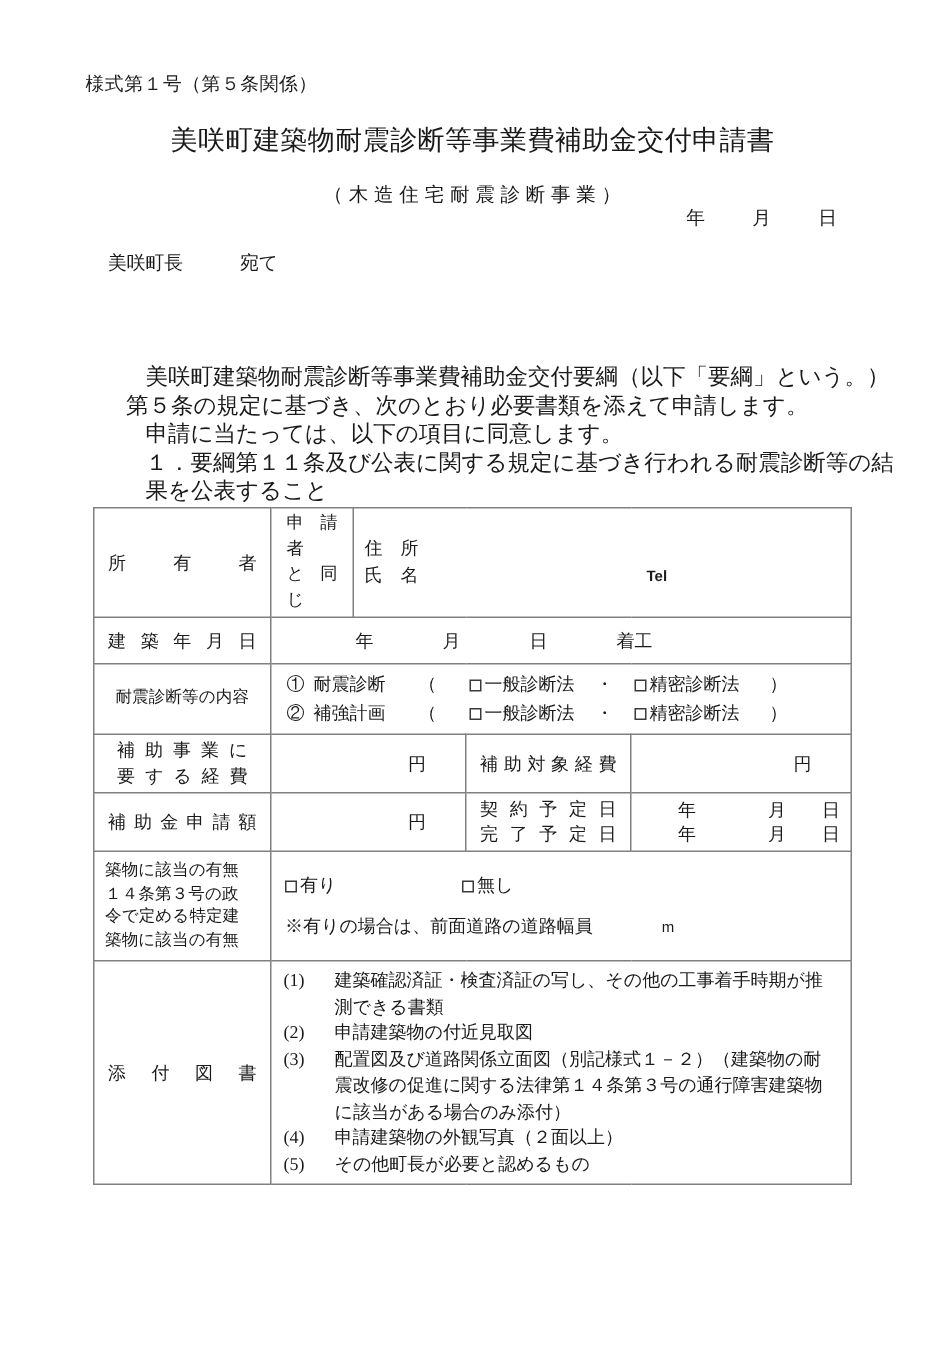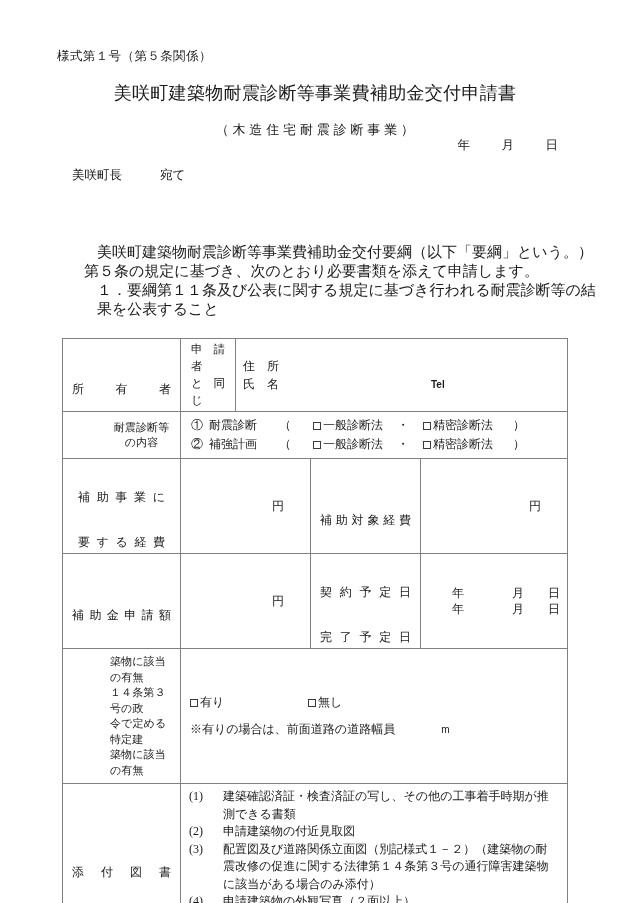--- a/index.html
+++ b/index.html
@@ -131,21 +131,20 @@
     padding: 4px 7px;
     line-height: 17px;
   }
   
   .spread {
     display: block;
     text-align: justify;
     text-align-last: justify;
     padding: 0 9px;
     line-height: 17px;
-    margin-top: 28px;
   }
   .spread-narrow {
     display: block;
     text-align: justify;
     text-align-last: justify;
     padding: 0 6px;
     line-height: 17px;
   }
   .center { text-align: center; }
   .nowrap { white-space: nowrap; }
@@ -161,21 +160,20 @@
   .h-remarks { height: 34px; }
 
   .sub-label {
     font-size: 11.5px;
     line-height: 16px;
   }
   .small-label {
     font-size: 11px;
     line-height: 15.5px;
     letter-spacing: 0.1px;
-    margin-left: 40px;
   }
 
   .addr-line { line-height: 18px; }
   .tel {
     display: inline-block;
     margin-left: 152px;
     font-family: "Liberation Sans", sans-serif;
     font-size: 10px;
     font-weight: bold;
   }
@@ -247,20 +245,21 @@
     <span class="g">年</span><span class="g">月</span><span class="g last">日</span>
   </div>
 
   <div class="addressee">
     <span>美咲町長</span><span class="to">宛て</span>
   </div>
 
 
   <div class="body-text">
     <p class="indent1">美咲町建築物耐震診断等事業費補助金交付要綱（以下「要綱」という。）第５条の規定に基づき、次のとおり必要書類を添えて申請します。</p>
+    <p class="indent1">申請に当たっては、以下の項目に同意します。</p>
     <p class="indent2">１．要綱第１１条及び公表に関する規定に基づき行われる耐震診断等の結果を公表すること</p>
   </div>
 
   <table class="form-table">
     <colgroup>
       <col style="width:118px">
       <col style="width:55px">
       <col style="width:75px">
       <col style="width:110px">
       <col style="width:147px">
@@ -287,20 +286,30 @@
               <span>住　所</span>
             </div>
             <div class="addr-line">
               <span>氏　名</span><span class="tel">Tel</span>
             </div>
           </div>
         </td>
       </tr>
 
 
+      <tr class="h-date">
+        <td>
+          <span class="spread">建築年月日</span>
+        </td>
+        <td colspan="4">
+          <div class="cell date-row2 nowrap">
+            <span class="d">年</span><span class="d">月</span><span class="d">日</span><span>着工</span>
+          </div>
+        </td>
+      </tr>
 
       <tr class="h-content">
         <td>
           <div class="cell center small-label">耐震診断等の内容</div>
         </td>
         <td colspan="4">
           <div class="cell" style="padding-left:10px;">
             <div class="chk-line">
               <span class="num">①</span><span class="it">耐震診断</span><span>（</span><span style="display:inline-block;width:22px;"></span><span class="ckbox"></span><span>一般診断法</span><span class="dot">・</span><span class="ckbox"></span><span>精密診断法</span><span style="display:inline-block;width:20px;"></span><span>）</span>
             </div>

